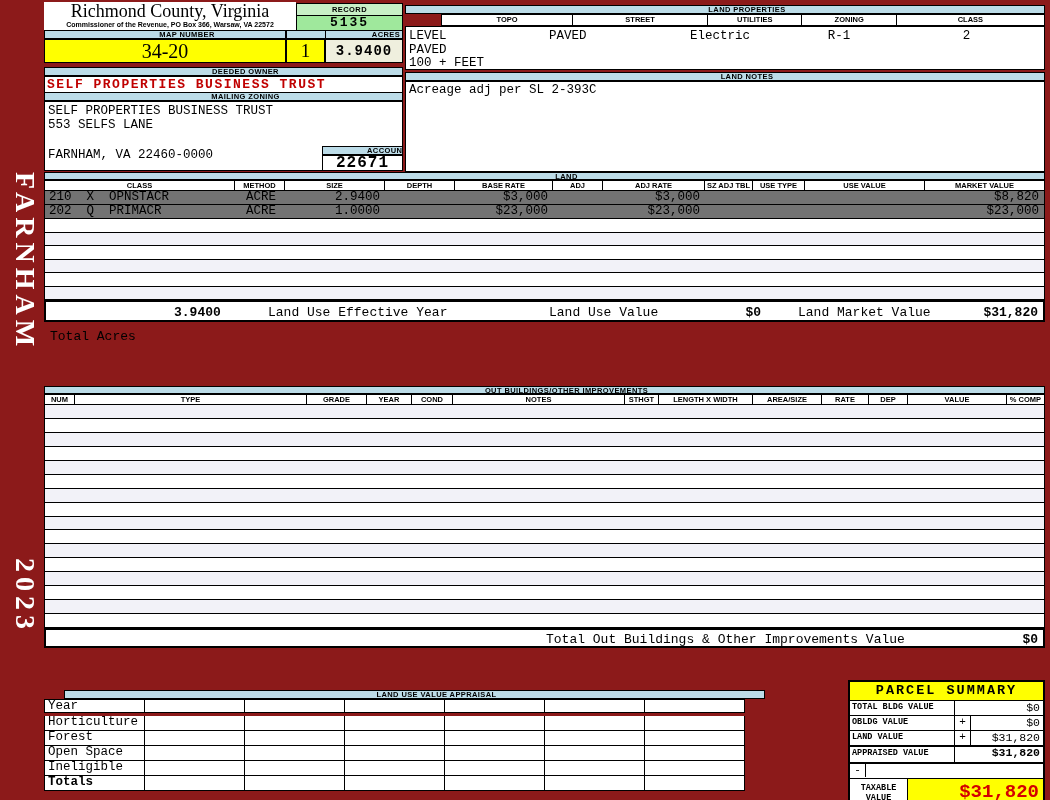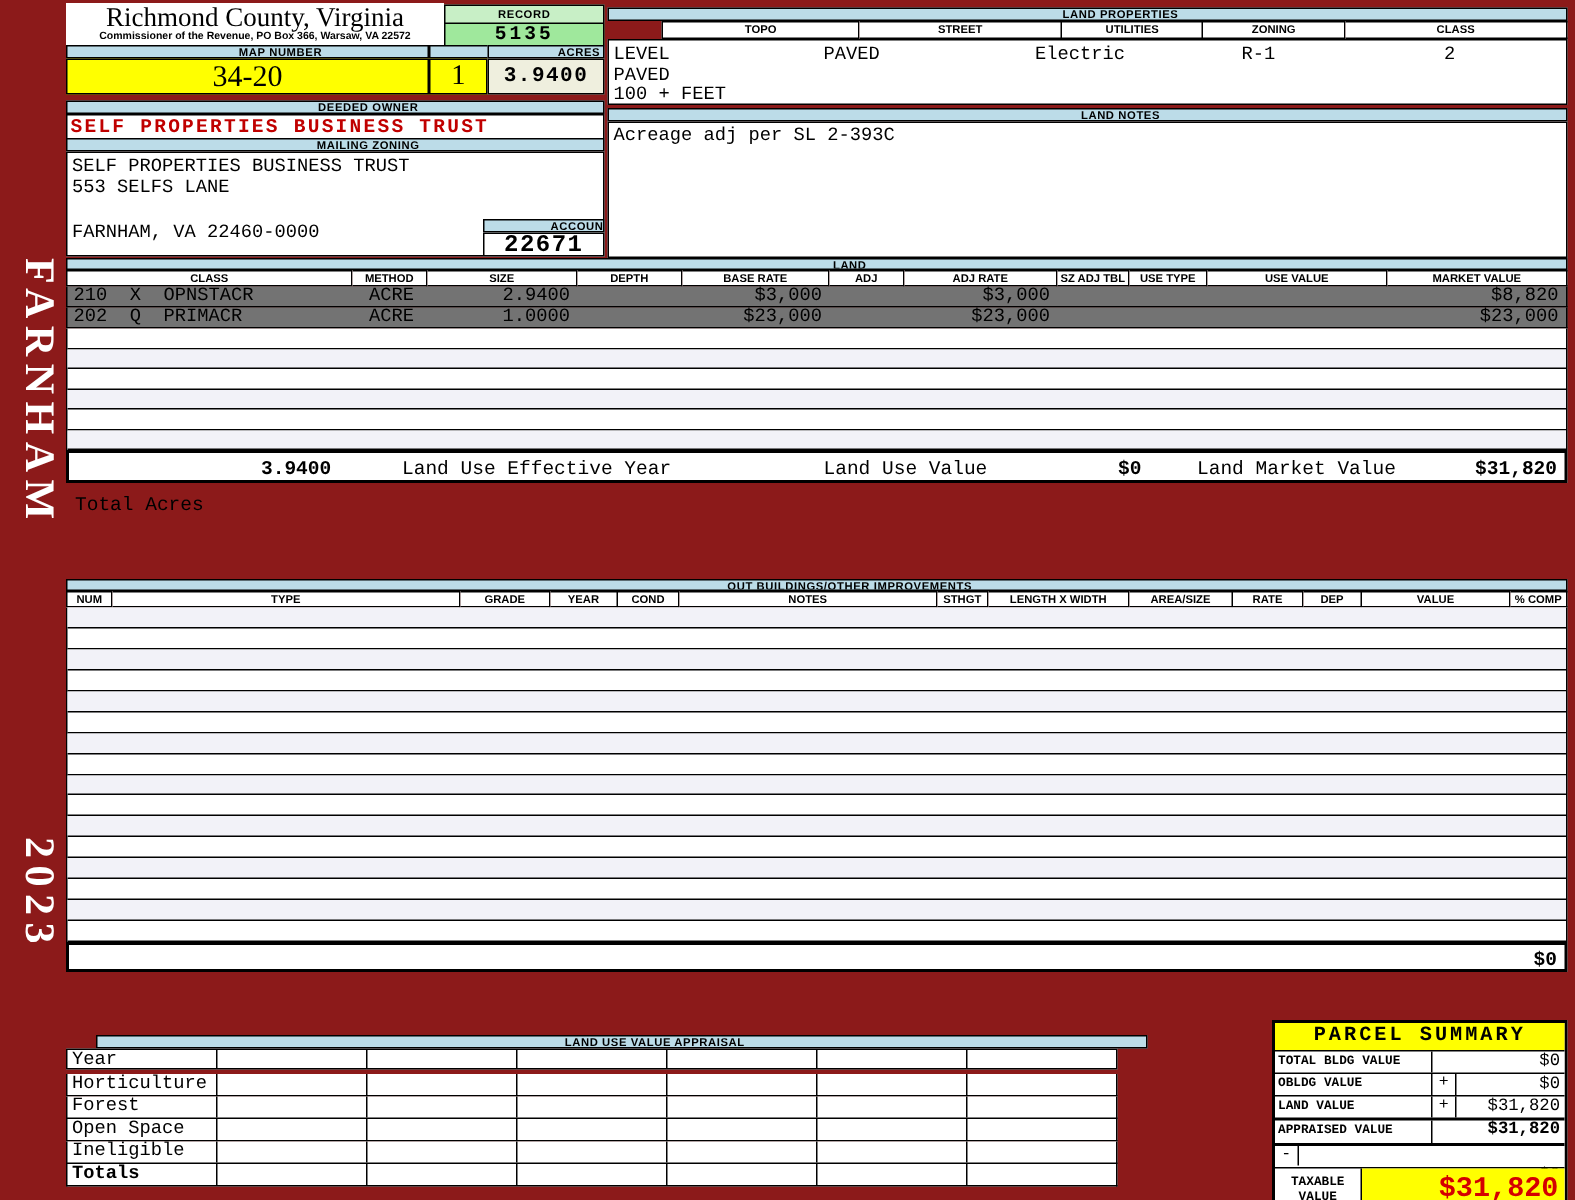--- a/index.html
+++ b/index.html
@@ -176,20 +176,21 @@
     <div class="stripe"></div>
     <div></div>
     <div class="stripe"></div>
     <div></div>
     <div class="stripe"></div>
     <div></div>
     <div class="stripe"></div>
     <div></div>
   </div>
 <div class="abs totalbox" style="left:44px;top:628px;width:1001px;height:20px;">
+  <span class="mono" style="left:500px;top:2px;">Total Out Buildings &amp; Other Improvements Value</span>
   <span class="mono" style="right:5px;top:2px;font-weight:bold;">$0</span>
 </div>
 
 <div class="abs bar" style="left:44px;top:690px;width:701px;height:9px;line-height:8px;margin-left:20px;">LAND USE VALUE APPRAISAL</div>
 <div class="abs lua-row" style="left:44px;top:699px;width:701px;height:14px;border-top:1px solid #000;">
   <div class="lua-label mono">Year</div>
   <div class="lua-cells">
       <div></div>
       <div></div>
       <div></div>

